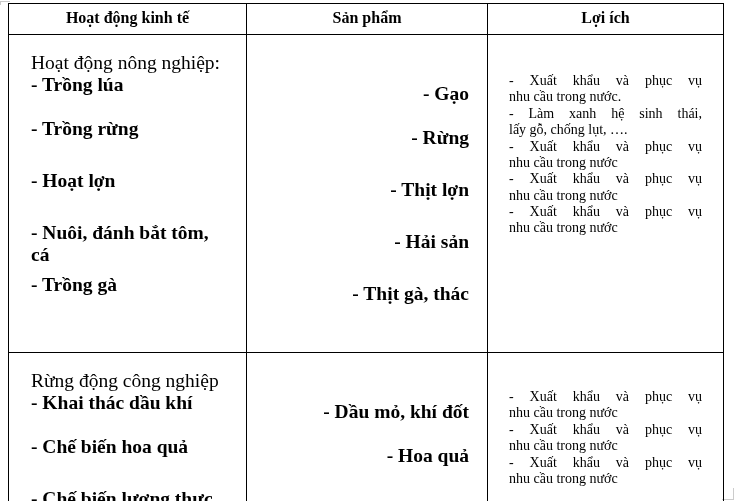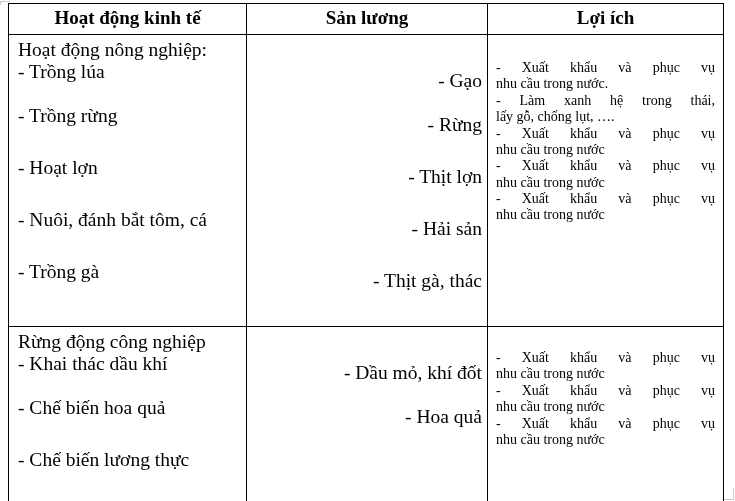--- a/index.html
+++ b/index.html
@@ -55,31 +55,31 @@
   }
 
   table.econ-table, 
   table.econ-table th,
   table.econ-table td {
     border: 1.5px solid #000000;
   }
 
   table.econ-table th {
     font-weight: bold;
-    font-size: 19px;
+    font-size: 16px;
     text-align: center;
     padding: 2px 0 4px 0;
     height: 24px;
     line-height: 1.15;
     vertical-align: middle;
   }
 
   table.econ-table td {
     vertical-align: top;
-    padding: 0;
+    padding: 13px;
     font-size: 19.5px;
     line-height: 1.0;
     margin-left: 44px;
   }
 
   col.c1 { width: 238px; }
   col.c2 { width: 241px; }
   col.c3 { width: 236px; }
 
   
@@ -106,20 +106,21 @@
   .col2-block .item {
     margin: 0;
     line-height: 1.12;
   }
 
   
   .slot {
     height: 52px;
     line-height: 1.12;
     box-sizing: border-box;
+    font-weight: bold;
   }
   .slot.first-agri { height: 44px; }
 
   
   .benefit {
     margin: 0;
     text-align: justify;
     text-align-last: left;
     line-height: 1.17;
     font-size: 14px;
@@ -152,21 +153,21 @@
   <table class="econ-table">
     <colgroup>
       <col class="c1">
       <col class="c2">
       <col class="c3">
     </colgroup>
 
     <thead>
       <tr>
         <th>Hoạt động kinh tế</th>
-        <th>Sản lương</th>
+        <th>Sản phẩm</th>
         <th>Lợi ích</th>
       </tr>
     </thead>
 
     <tbody>
 
       <tr>
 
         <td>
           <div class="cell-pad col1-block">
@@ -193,21 +194,21 @@
         <td>
           <div class="cell-pad-right">
             <div class="b-spacer-top"></div>
 
             <p class="benefit">
               <span class="ln1">- Xuất khẩu và phục vụ</span>
               <span class="ln2">nhu cầu trong nước.</span>
             </p>
 
             <p class="benefit">
-              <span class="ln1">- Làm xanh hệ trong thái,</span>
+              <span class="ln1">- Làm xanh hệ sinh thái,</span>
               <span class="ln2">lấy gỗ, chống lụt, ….</span>
             </p>
 
             <p class="benefit">
               <span class="ln1">- Xuất khẩu và phục vụ</span>
               <span class="ln2">nhu cầu trong nước</span>
             </p>
 
             <p class="benefit">
               <span class="ln1">- Xuất khẩu và phục vụ</span>

